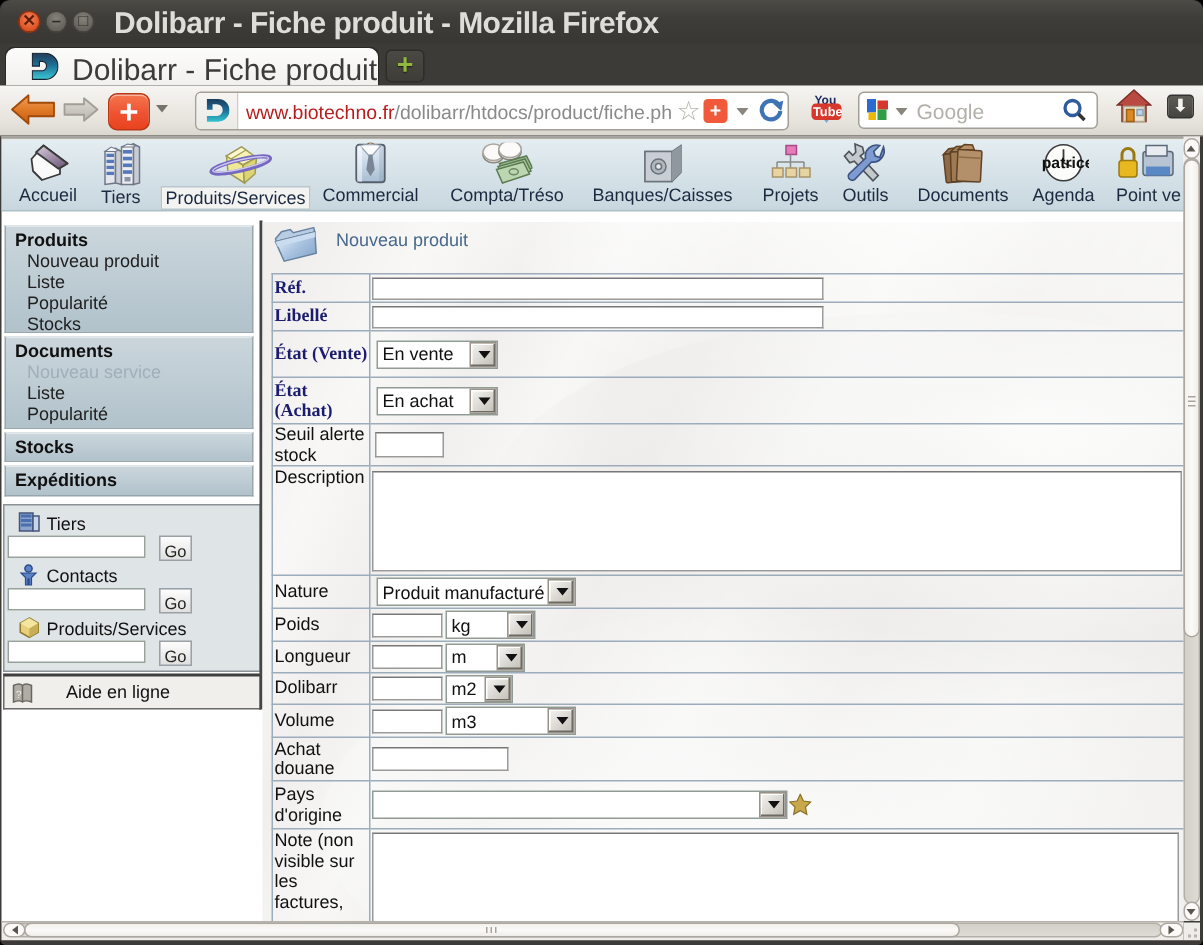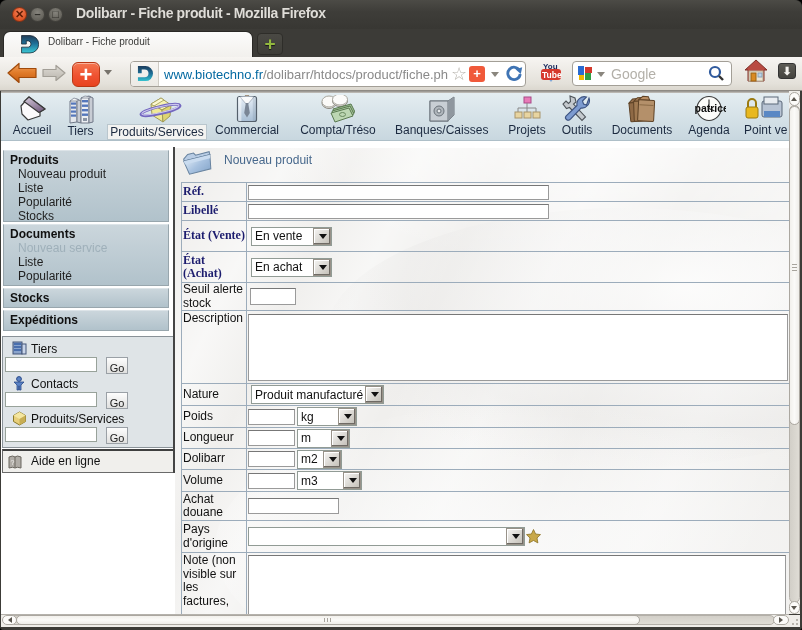--- a/index.html
+++ b/index.html
@@ -7,36 +7,36 @@
 body { font-family:"Liberation Sans", sans-serif; background:#000; position:relative; }
 #win { position:absolute; left:0; top:0; width:802px; height:630px; background:#3c3b37; border-radius:6px 6px 4px 4px; overflow:hidden; }
 
 #titlebar { position:absolute; left:0; top:0; width:802px; height:29px;
   background:linear-gradient(#4c4b46,#3e3d39 40%,#383733); border-radius:8px 8px 0 0; }
 .wbtn { position:absolute; top:7px; width:15px; height:15px; border-radius:50%; }
 #btn-close { left:12px; background:radial-gradient(circle at 50% 35%,#f4825c,#e05a2b 60%,#c44012); border:1px solid #8a3214; color:#5e1d04; }
 #btn-min, #btn-max { background:radial-gradient(circle at 50% 35%,#85837c,#68665f 60%,#585650); border:1px solid #43423d; color:#2e2d29; }
 #btn-min { left:30px; } #btn-max { left:48px; }
 .wbtn span { position:absolute; left:0; top:0; width:100%; height:100%; display:flex; align-items:center; justify-content:center; font-size:11px; font-weight:bold; line-height:1; }
-#wtitle { position:absolute; left:76px; top:5px; font-size:14px; font-weight:bold; color:#dfddd8; letter-spacing:-0.35px; }
+#wtitle { position:absolute; left:76px; top:5px; font-size:20px; font-weight:bold; color:#dfddd8; letter-spacing:-0.35px; }
 
 #tabbar { position:absolute; left:0; top:29px; width:802px; height:28px; background:#3c3b37; }
 #tab { position:absolute; left:3px; top:2px; width:250px; height:26px; background:linear-gradient(#fcfcfb,#f2f0ed); border:1px solid #2a2926; border-bottom:none; border-radius:7px 7px 0 0; }
-#tab .tabtxt { position:absolute; left:44px; top:4px; font-size:10px; color:#3b3b39; }
+#tab .tabtxt { position:absolute; left:44px; top:4px; font-size:20px; color:#3b3b39; }
 #newtab { position:absolute; left:257px; top:4px; width:26px; height:22px; background:linear-gradient(#4a4944,#3e3d38); border:1px solid #2e2d29; border-radius:4px; }
 #newtab .plus { position:absolute; left:0px; top:0px; width:100%; text-align:center; font-size:19px; font-weight:bold; color:#93b83e; text-shadow:0 1px 1px #1a1a16; line-height:20px; }
 
 #navbar { position:absolute; left:0; top:57px; width:802px; height:34px; background:linear-gradient(#f7f5f2,#e4e1da 80%,#dbd7cf); border-bottom:1px solid #8e8a84; }
 #plusbtn { position:absolute; left:72px; top:5px; width:28px; height:25px; border-radius:6px; background:linear-gradient(#f4764f,#ef5231 55%,#e8431f); border:1px solid #b93714; box-shadow:inset 0 1px 0 rgba(255,255,255,.45); }
 #plusbtn span { position:absolute; left:0; top:0px; width:100%; text-align:center; color:#fff; font-size:22px; font-weight:bold; line-height:23px; }
 #plusdrop { position:absolute; left:104px; top:13px; width:0; height:0; border-left:4px solid transparent; border-right:4px solid transparent; border-top:5px solid #77736c; }
 #urlbar { position:absolute; left:130px; top:4px; width:396px; height:26px; background:#fff; border:1px solid #a39f97; border-radius:4px; }
 #favbox { position:absolute; left:0; top:0; width:28px; height:24px; background:linear-gradient(#f7f5f2,#eceae5); border-right:1px solid #cfccc5; border-radius:3px 0 0 3px; }
 #urltext { position:absolute; left:33px; top:5px; width:285px; overflow:hidden; font-size:13px; color:#8a8a8a; white-space:nowrap; }
-#urltext b { color:#0369a1; font-weight:normal; }
+#urltext b { color:#b91c1c; font-weight:normal; }
 #star { position:absolute; left:320px; top:1px; font-size:18px; color:#b6b3ac; }
 #plussm { position:absolute; left:338px; top:4px; width:16px; height:16px; background:#f0593a; border-radius:3px; color:#fff; text-align:center; font-size:13px; font-weight:bold; line-height:15px; }
 #urldrop { position:absolute; left:360px; top:10px; width:0; height:0; border-left:4px solid transparent; border-right:4px solid transparent; border-top:5px solid #8a867e; }
 #yticon { position:absolute; left:540px; top:3px; width:22px; height:25px; }
 #searchbar { position:absolute; left:572px; top:4px; width:160px; height:25px; background:#fff; border:1px solid #a39f97; border-radius:4px; }
 #glogo { position:absolute; left:5px; top:4px; width:14px; height:14px; }
 #searchdrop { position:absolute; left:24px; top:10px; width:0; height:0; border-left:4px solid transparent; border-right:4px solid transparent; border-top:5px solid #8a867e; }
 #searchtxt { position:absolute; left:38px; top:4px; font-size:14px; color:#b3b0a9; }
 #homeicon { position:absolute; left:744px; top:2px; width:24px; height:24px; }
 #dlbtn { position:absolute; left:778px; top:6px; width:18px; height:16px; background:linear-gradient(#5d5b55,#45443f); border:1px solid #333; border-radius:3px; color:#f4f2ee; text-align:center; font-size:11px; line-height:15px; font-weight:bold; }
@@ -58,21 +58,21 @@
 .vlink { font-size:12px; color:#1f1f1f; padding:0 0 0 14px; line-height:13.9px; }
 .vlink.gray { color:#9fb0ba; }
 #searchblock { position:relative; left:-1px; width:172px; background:#dfe4e7; border:1px solid #8a9298; padding:4px 0 1px 0; margin-bottom:1px; }
 .srow { position:relative; height:15px; margin:0 0 1px 9px; font-size:12px; color:#111; line-height:15px; }
 .srow svg { position:absolute; left:0; top:0; }
 .srow span.lbl { position:absolute; left:19px; top:1px; }
 .sform { position:relative; height:17px; margin:0 0 2px 2px;padding-left:12px; }
 .sform .inp { position:absolute; left:0px; top:0px; width:92px; height:15px; border:1px solid #98a29a; background:#fff; }
 .sform .go { position:absolute; left:101px; top:0; width:22px; height:17px; background:linear-gradient(#fdfdfd,#e0e0df); border:1px solid #9aa0a6; font-size:11px; color:#222; text-align:center; line-height:20px; }
 #helpblock { position:relative; left:-1px; width:172px; background:#f0efec; border:1px solid #6a6a6a; border-top:2px solid #3f3f3f; height:24px; font-size:12px; color:#111; line-height:20px; }
-#helpblock span { position:absolute; left:28px; }
+#helpblock span { position:absolute; left:41px; }
 
 #main { position:absolute; left:174px; top:57px; width:615px; height:466px; overflow:hidden;
   background:linear-gradient(115deg, rgba(255,255,255,0) 4%, rgba(255,255,255,.55) 14%, rgba(240,239,237,.3) 22%, rgba(255,255,255,.5) 30%, rgba(255,255,255,0) 40%, rgba(255,255,255,.45) 52%, rgba(255,255,255,0) 64%, rgba(255,255,255,.4) 78%, rgba(255,255,255,0) 92%), #f0efed; }
 .swoosh { position:absolute; pointer-events:none; border-radius:50%; }
 #pagetitle { position:absolute; left:0px; top:0px; height:30px; }
 #pagetitle .ttxt { position:absolute; left:49px; top:5px; font-size:12px; color:#47688c; white-space:nowrap; }
 
 #ftable { position:absolute; left:6px; top:34px; width:610px; border-collapse:collapse; table-layout:fixed; }
 #ftable td { border:1px solid #9cacbb; font-size:12px; color:#111; padding:0 0 0 1px; vertical-align:middle; }
 #ftable td.lab { width:65px; padding-right:1px; line-height:13.5px; }
@@ -483,21 +483,21 @@
         <tr style="height:21px">
               <td class="lab">Longueur</td>
               <td><div class="ti num"></div><span class="sel" style="width:53px">m</span></td>
             </tr>
         <tr style="height:21px">
               <td class="lab">Dolibarr</td>
               <td><div class="ti num"></div><span class="sel" style="width:45px">m2</span></td>
             </tr>
         <tr style="height:22px">
               <td class="lab">Volume</td>
-              <td><div class="ti num"></div><span class="sel" style="width:65px">m3</span></td>
+              <td><div class="ti num"></div><span class="sel" style="width:87px">m3</span></td>
             </tr>
         <tr style="height:29px">
               <td class="lab">Achat douane</td>
               <td>
                 <div class="ti" style="width:91px;height:16px"></div>
               </td>
             </tr>
         <tr style="height:32px">
               <td class="lab">Pays d'origine</td>
               <td><span class="sel" style="width:277px">&nbsp;</span><svg width="15" height="15" viewBox="0 0 15 15" style="vertical-align:middle;margin-left:1px">

